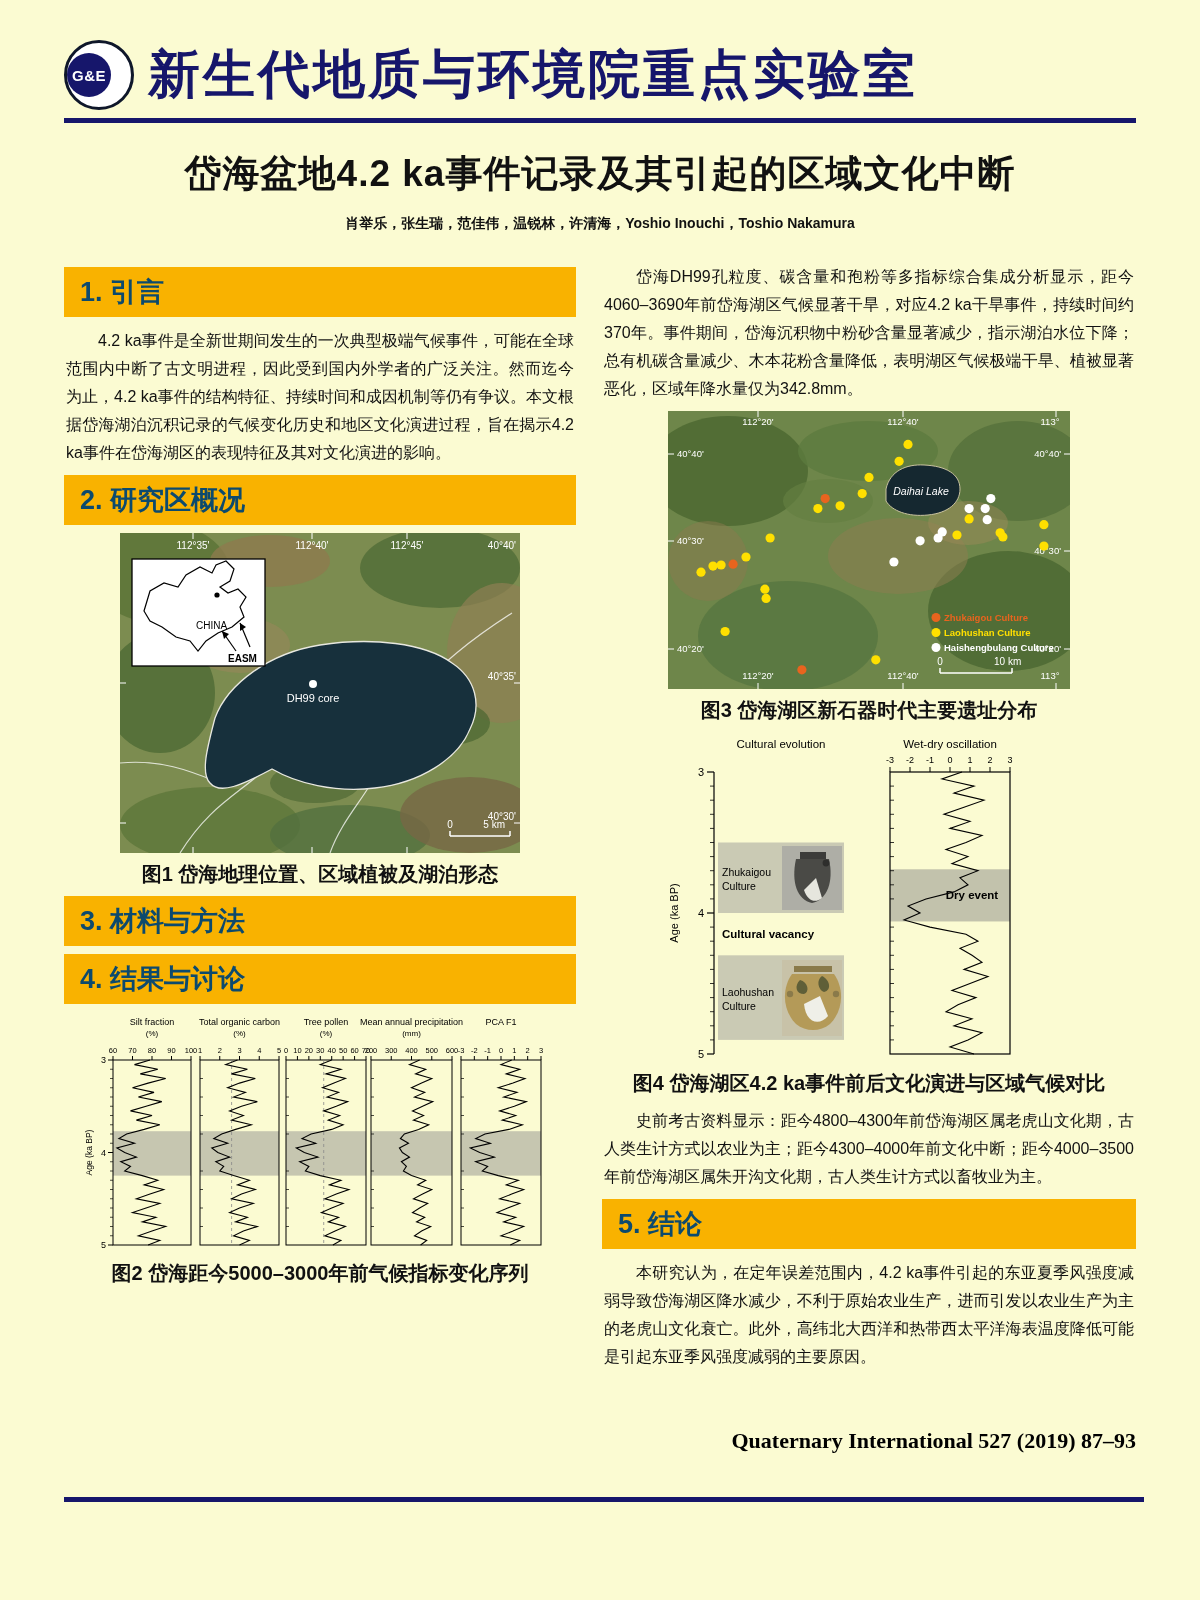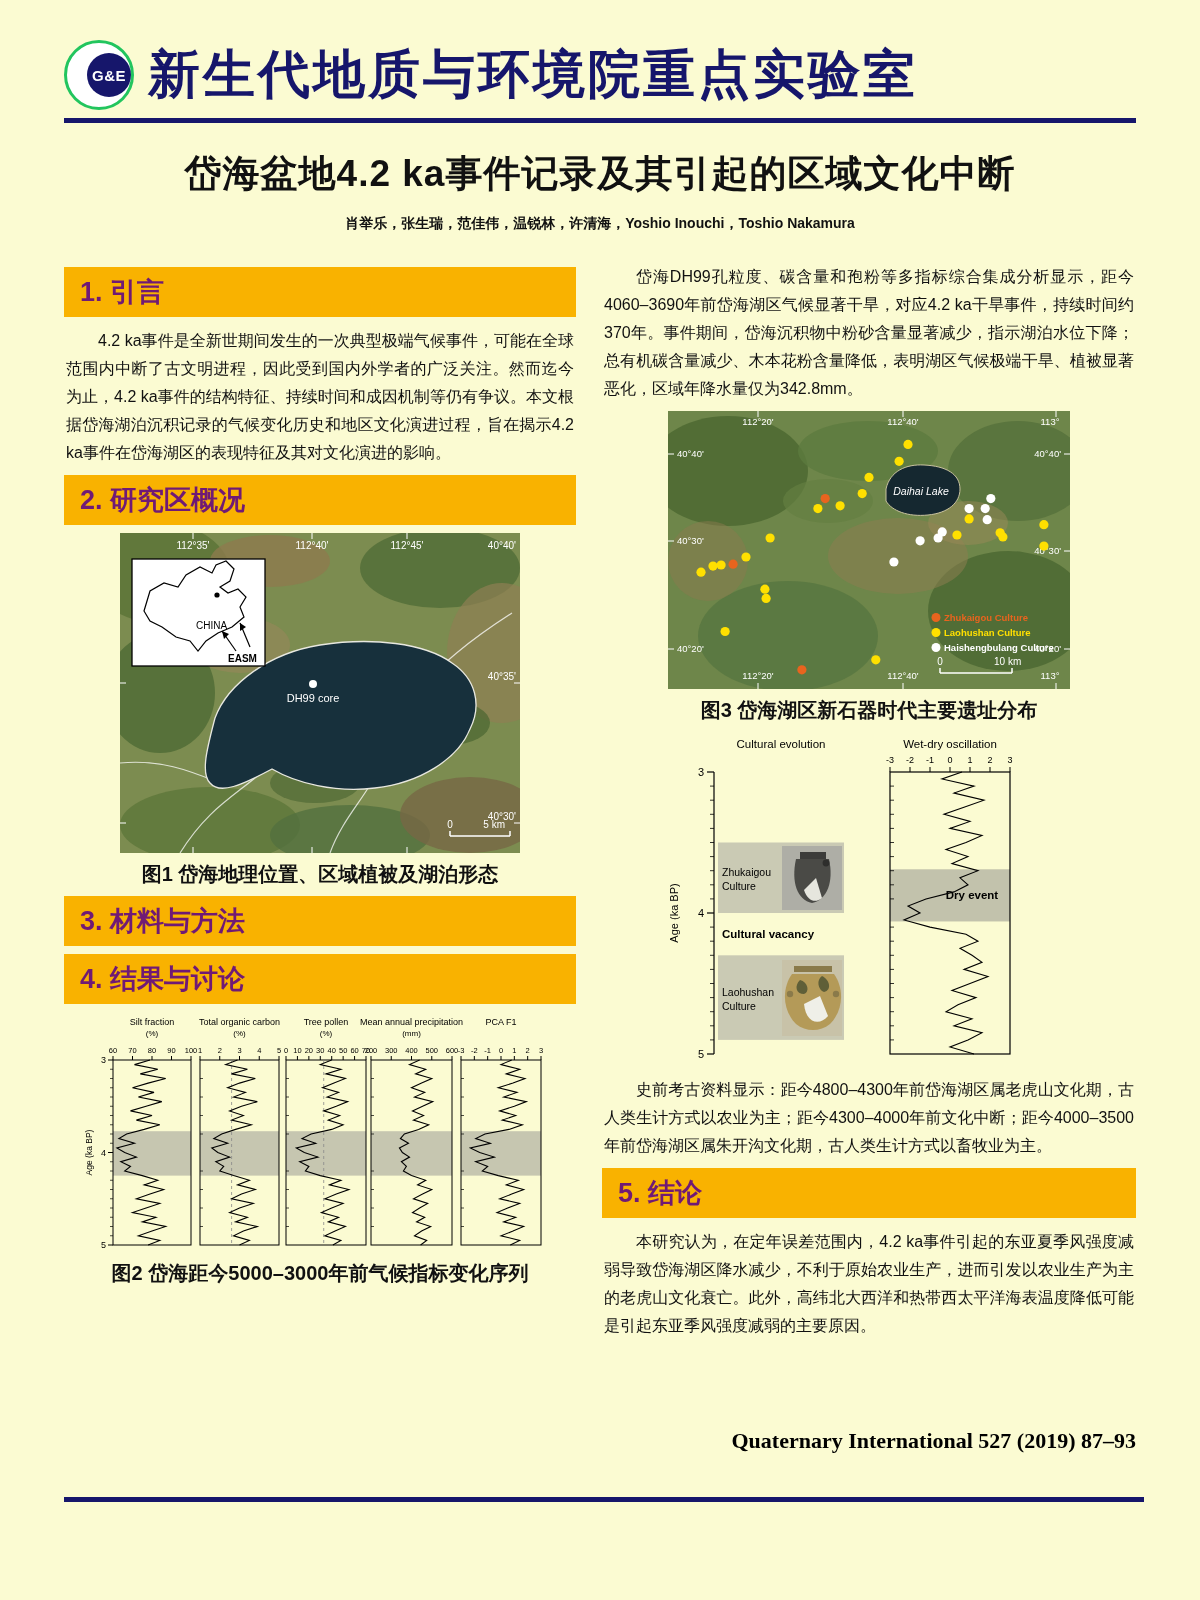--- a/index.html
+++ b/index.html
@@ -5,39 +5,39 @@
   html,body{margin:0;padding:0;}
   body{
     width:1200px;height:1600px;position:relative;overflow:hidden;
     background:#FBFBD2;color:#111;
     font-family:"Liberation Sans","DejaVu Sans",sans-serif;
   }
   .page{padding:40px 64px 0 64px;}
   
   .hdr{display:flex;align-items:center;gap:14px;}
   .logo{
-    width:64px;height:64px;border-radius:50%;background:#fff;border:3px solid #22c55e;
-    display:flex;align-items:center;justify-content:flex-end;flex:0 0 auto;position:relative;
+    width:64px;height:64px;border-radius:50%;background:#fff;border:3px solid #0f172a;
+    display:flex;align-items:center;justify-content:flex-start;flex:0 0 auto;position:relative;
   }
   .logo .inner{
     width:44px;height:44px;border-radius:50%;background:#16166B;color:#fff;
     display:flex;align-items:center;justify-content:center;
     font-weight:bold;font-size:15px;letter-spacing:0.5px;
   }
   .labname{font-size:52px;font-weight:bold;color:#16166B;letter-spacing:3px;white-space:nowrap;}
   .hrule{height:5px;background:#16166B;margin-top:8px;}
   
   .ptitle{text-align:center;font-size:37px;font-weight:bold;margin:26px 0 16px 0;letter-spacing:1px;}
   .pauthors{text-align:center;font-size:14px;font-weight:bold;margin:6px 0 0 0;}
   
   .cols{display:flex;gap:26px;margin-top:26px;align-items:flex-start;}
   .colL{width:512px;flex:0 0 auto;}
   .colR{flex:1 1 auto;min-width:0;}
   .secbar{
-    background:#F9B200;color:#701a75;font-size:27px;font-weight:bold;
+    background:#F9B200;color:#0c4a6e;font-size:27px;font-weight:bold;
     padding:7px 16px;margin:8px 0 0 0;
   }
   .body-p{
     font-size:16px;line-height:28px;text-align:justify;text-indent:2em;
     margin:10px 2px 0 2px;
   }
   .figwrap{margin-top:8px;text-align:center;}
   .figcap{font-size:20px;font-weight:bold;text-align:center;margin:4px 0 2px 0;}
   svg text{font-family:"Liberation Sans","DejaVu Sans",sans-serif;}
   .map-frame{display:inline-block;line-height:0;}
@@ -493,20 +493,21 @@
               <line x1="236" y1="237.40000000000006" x2="240" y2="237.40000000000006" stroke="#000" stroke-width="0.8"></line>
               <line x1="236" y1="251.5" x2="240" y2="251.5" stroke="#000" stroke-width="0.8"></line>
               <line x1="236" y1="265.5999999999999" x2="240" y2="265.5999999999999" stroke="#000" stroke-width="0.8"></line>
               <line x1="236" y1="279.70000000000005" x2="240" y2="279.70000000000005" stroke="#000" stroke-width="0.8"></line>
               <line x1="236" y1="293.79999999999995" x2="240" y2="293.79999999999995" stroke="#000" stroke-width="0.8"></line>
               <line x1="236" y1="307.90000000000003" x2="240" y2="307.90000000000003" stroke="#000" stroke-width="0.8"></line>
               <text x="318" y="167.37499999999997" font-size="11.5" font-weight="bold" text-anchor="middle">Dry event</text>
               <polyline points="308.0,40.0 288.0,47.0 320.0,54.1 300.0,61.1 330.0,68.2 310.0,75.3 290.0,82.3 316.0,89.4 296.0,96.4 328.0,103.5 312.0,110.5 292.0,117.5 314.0,124.6 298.0,131.6 324.0,138.7 306.0,145.8 314.0,152.8 300.0,159.9 272.0,166.9 254.0,174.0 266.0,181.0 250.0,188.0 276.0,195.1 312.0,202.2 324.0,209.2 306.0,216.3 318.0,223.3 328.0,230.3 310.0,237.4 334.0,244.5 316.0,251.5 298.0,258.5 322.0,265.6 304.0,272.7 292.0,279.7 318.0,286.8 300.0,293.8 328.0,300.8 314.0,307.9 296.0,315.0 320.0,322.0" fill="none" stroke="#000" stroke-width="1.1"></polyline>
             </g>
         </svg>
+        <div class="figcap">图4 岱海湖区4.2 ka事件前后文化演进与区域气候对比</div>
       </div>
 
       <p class="body-p">史前考古资料显示：距今4800–4300年前岱海湖区属老虎山文化期，古人类生计方式以农业为主；距今4300–4000年前文化中断；距今4000–3500年前岱海湖区属朱开沟文化期，古人类生计方式以畜牧业为主。</p>
 
       <div class="secbar">5. 结论</div>
       <p class="body-p">本研究认为，在定年误差范围内，4.2 ka事件引起的东亚夏季风强度减弱导致岱海湖区降水减少，不利于原始农业生产，进而引发以农业生产为主的老虎山文化衰亡。此外，高纬北大西洋和热带西太平洋海表温度降低可能是引起东亚季风强度减弱的主要原因。</p>
     </div>
   </div>
 </div>
 

